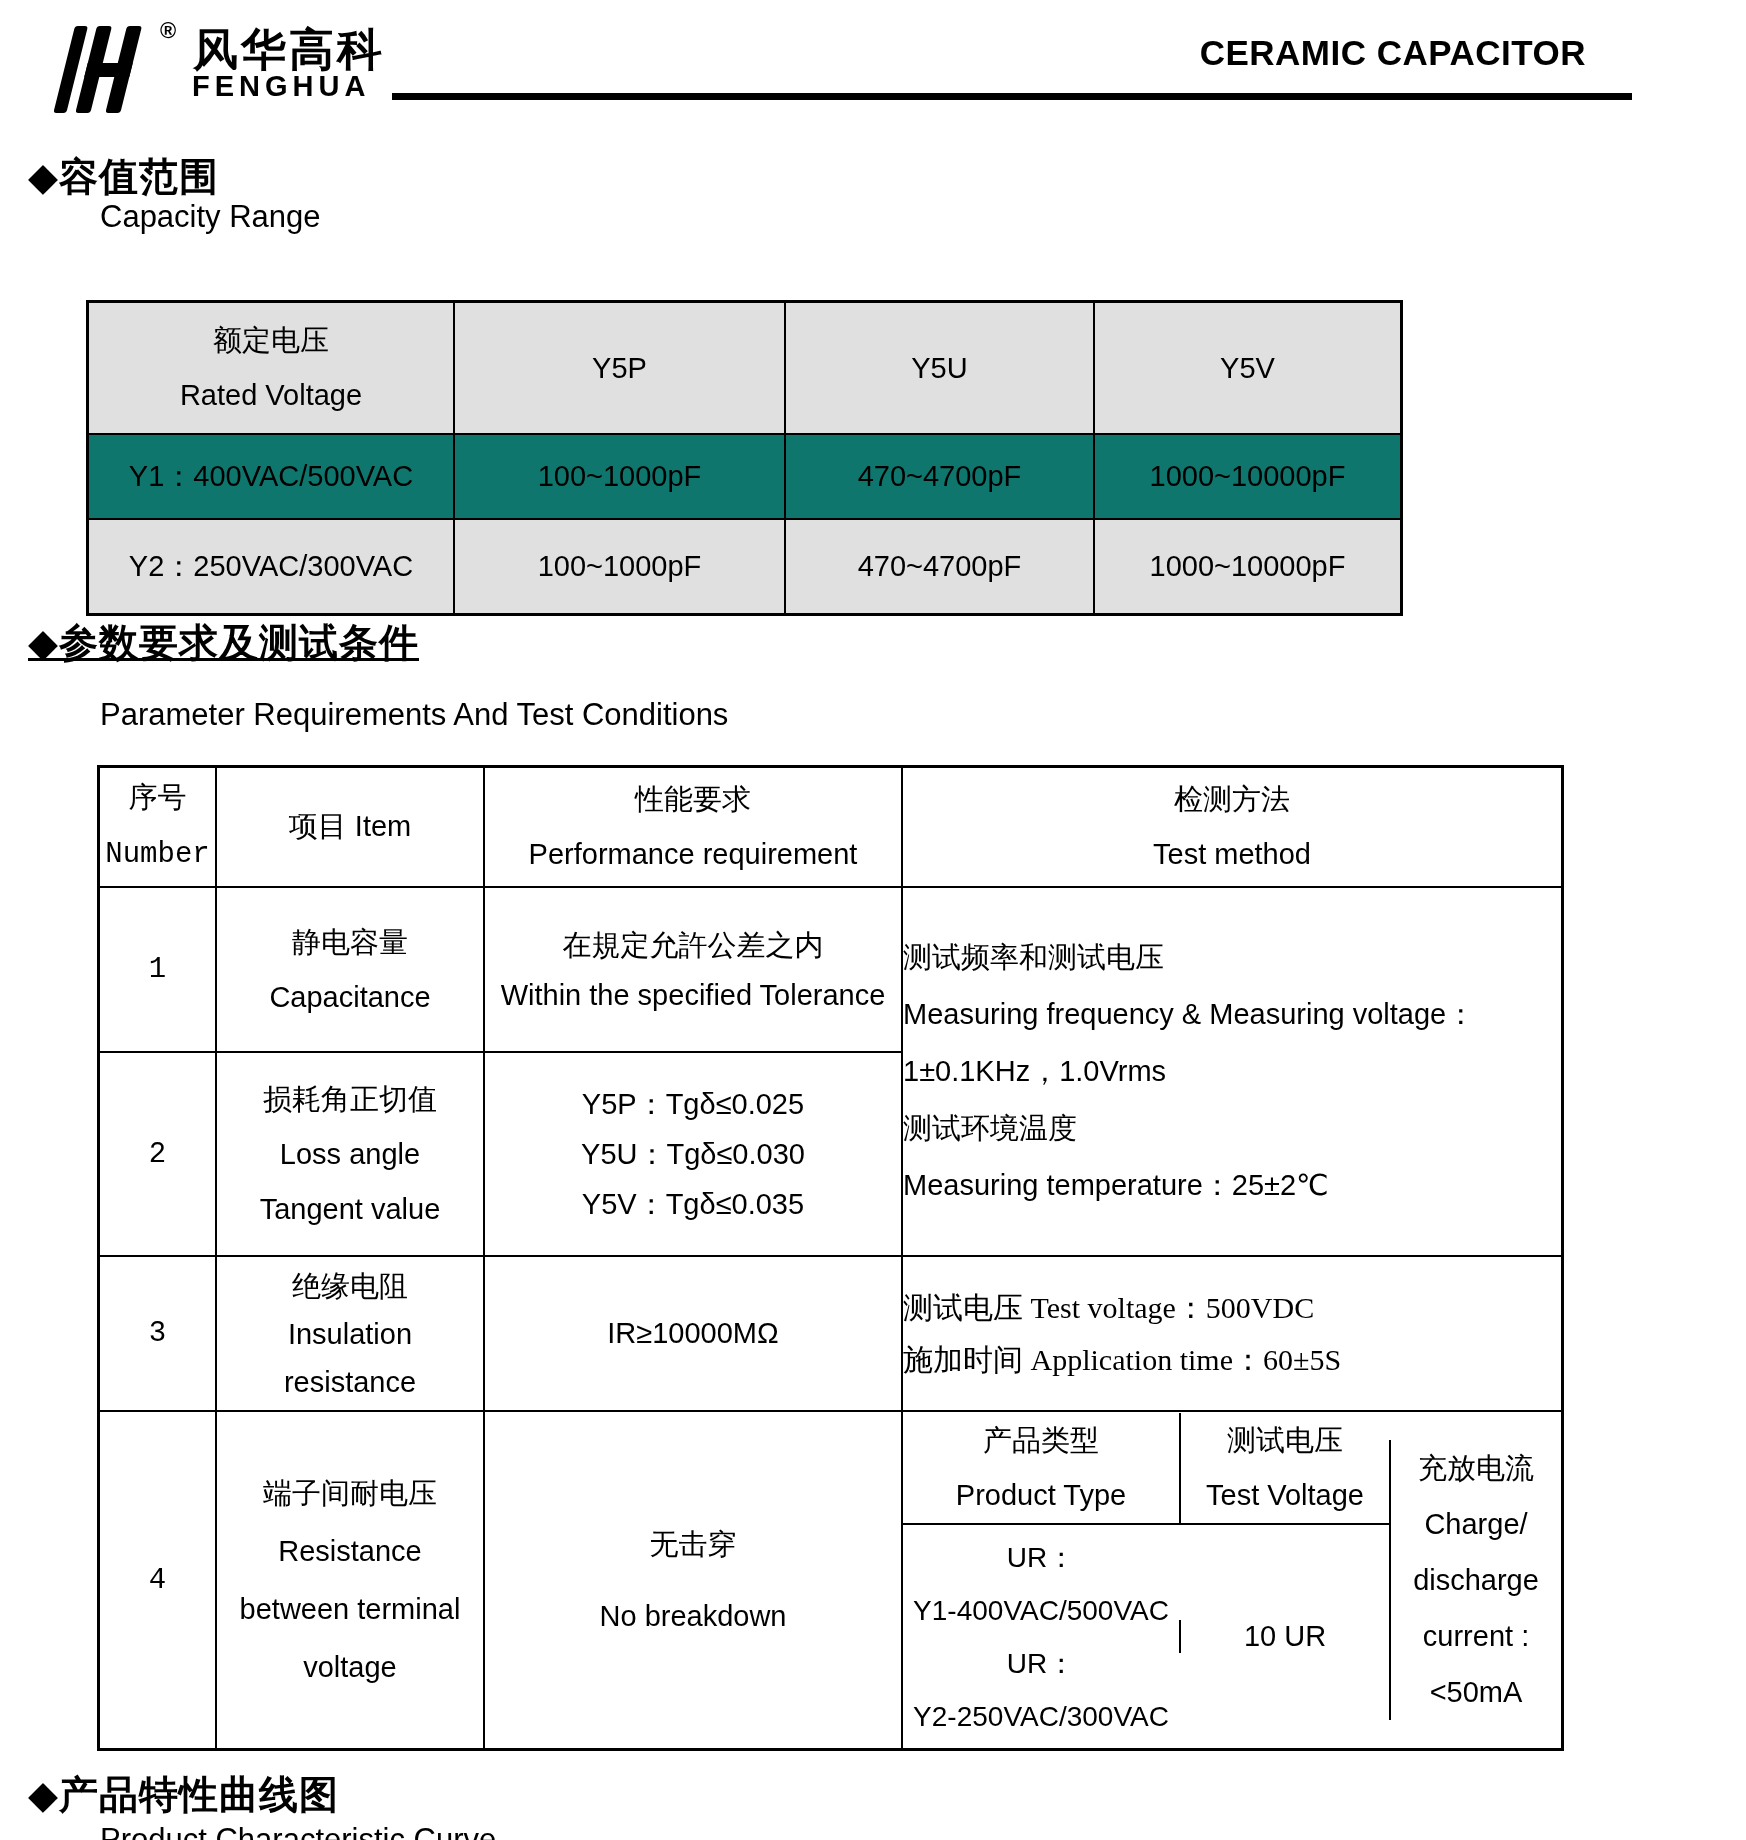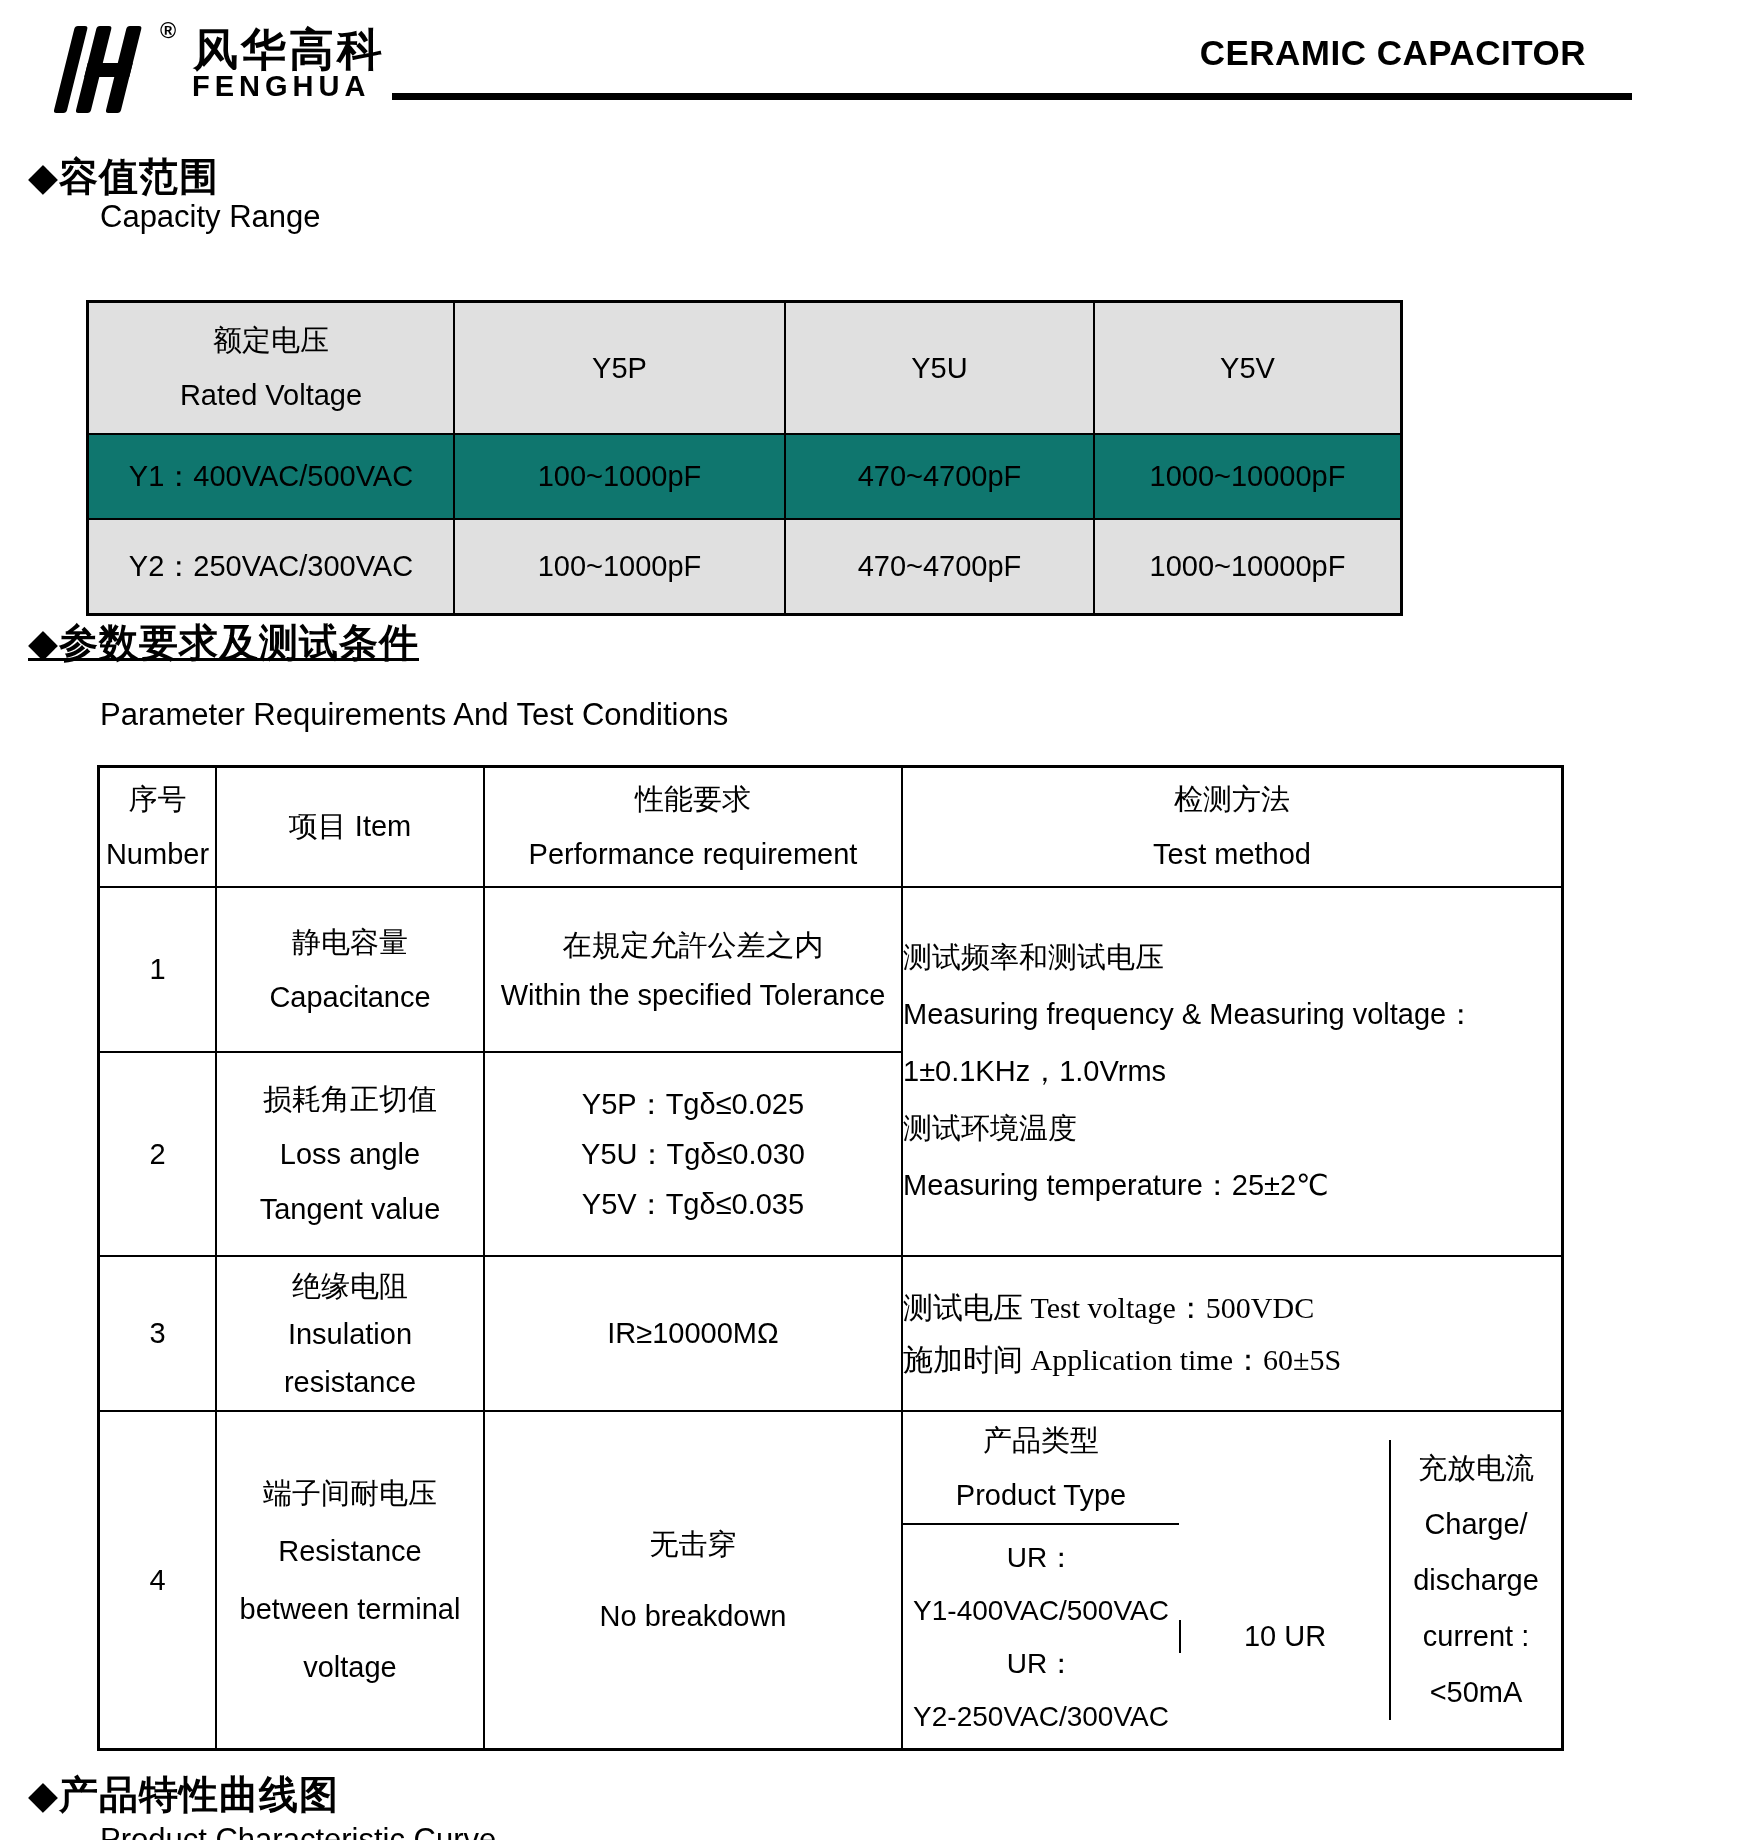--- a/index.html
+++ b/index.html
@@ -54,21 +54,21 @@
     position: absolute; left: 97px; top: 765px;
     display: grid;
     grid-template-columns: 115px 268px 418px 660px;
     grid-template-rows: 118px 165px 204px 155px 338px;
     border: 3px solid #000; font-size: 29px; background: #fff;
   }
   .t2 > div {
     display: flex; flex-direction: column; justify-content: center; align-items: center;
     text-align: center; border-left: 2px solid #000; border-top: 2px solid #000;
   }
-  .t2 > .c1 { border-left: none; }
+  .t2 > .c1 { border-left: none; font-family: Liberation Mono, monospace; }
   .t2 > .r1 { border-top: none; }
   .t2 span { display: block; }
 
   .hdr2 span { line-height: 55px; }
   .item-cell span { line-height: 55px; }
   .item-tight span { line-height: 48px; }
   .item-wide span  { line-height: 58px; }
   .perf2 span { line-height: 50px; }
   .perf3 span { line-height: 50px; }
   .perf5 span { line-height: 72px; }
@@ -216,20 +216,24 @@
     </div>
     <div class="perf5">
       <span class="cjk-serif">无击穿</span>
       <span>No breakdown</span>
     </div>
     <div class="method4">
       <div class="m4cell m4-pt">
         <span>产品类型</span>
         <span>Product Type</span>
       </div>
+      <div class="m4cell m4-tv">
+        <span>测试电压</span>
+        <span>Test Voltage</span>
+      </div>
       <div class="m4cell m4-charge">
         <span>充放电流</span>
         <span>Charge/</span>
         <span>discharge</span>
         <span>current :</span>
         <span>&lt;50mA</span>
       </div>
       <div class="m4cell m4-ur">
         <span>UR：</span>
         <span>Y1-400VAC/500VAC</span>

